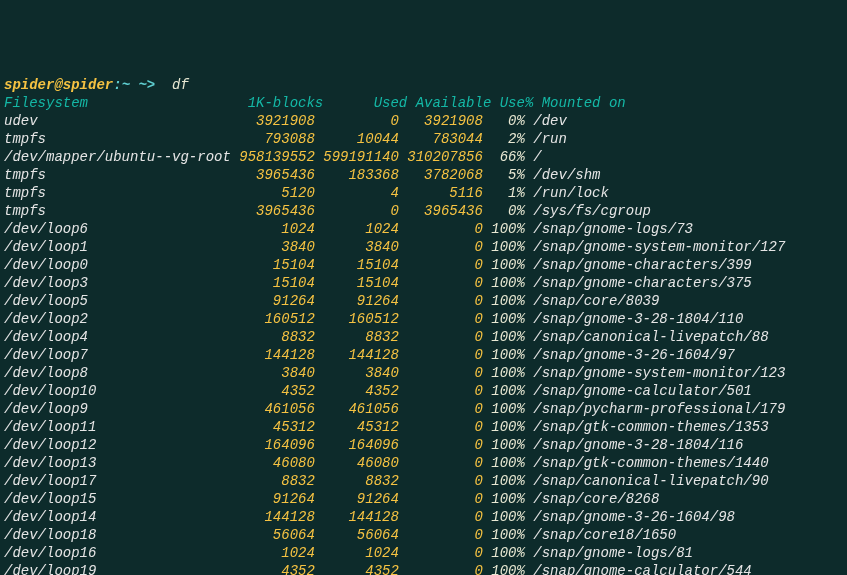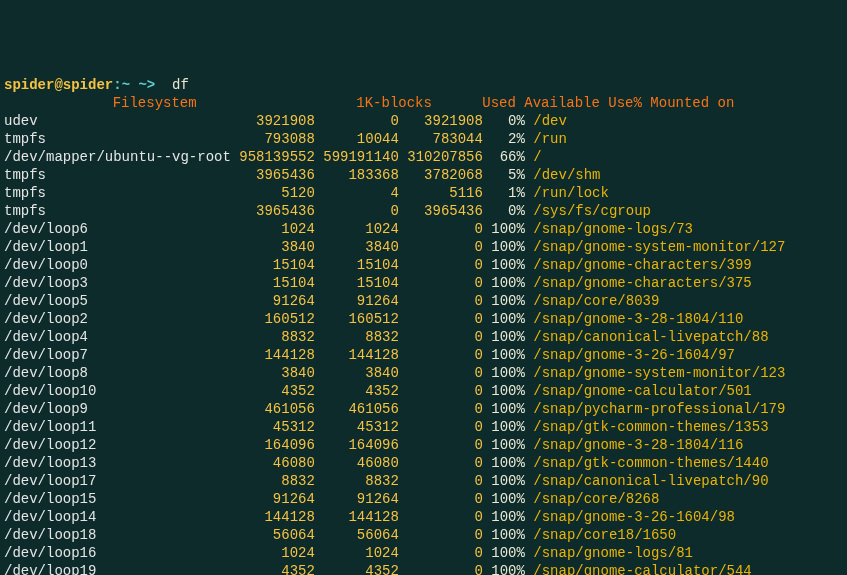--- a/index.html
+++ b/index.html
@@ -12,26 +12,26 @@
       width: 847px;
       height: 575px;
       overflow: hidden;
       white-space: pre;
     }
     .prompt-user { color: #f5c242; font-weight: bold; }
     .prompt-sep  { color: #5fcfd1; font-weight: bold; }
     .prompt-path { color: #5fcfd1; font-weight: bold; }
     .prompt-arrow{ color: #5fcfd1; font-weight: bold; }
     .cmd         { color: #e8e8d3; }
-    .head        { color: #f97316; text-align: center; }
+    .head        { color: #14b8a6; }
     .fs          { color: #e5e5e5; }
     .num         { color: #f5c242; }
     .pct         { color: #e8e8d3; }
-    .mnt         { color: #eab308; margin-top: 36px; }
-    .row { display: block; }
+    .mnt         { color: #e5e5e5; margin-top: 36px; }
+    .row { display: block; font-style: italic; }
   </style>
 </head>
 <body>
 
 
 
 <div id="term"><span class="row"><span class="prompt-user">spider@spider</span><span class="prompt-sep">:</span><span class="prompt-path">~</span> <span class="prompt-arrow">~&gt;</span>  <span class="cmd">df</span></span><span class="row head">Filesystem                   1K-blocks      Used Available Use% Mounted on</span><span class="row"><span class="fs">udev                       </span><span class="num">   3921908</span><span class="num">         0</span><span class="num">   3921908</span><span class="pct">   0%</span> <span class="mnt">/dev</span></span><span class="row"><span class="fs">tmpfs                      </span><span class="num">    793088</span><span class="num">     10044</span><span class="num">    783044</span><span class="pct">   2%</span> <span class="mnt">/run</span></span><span class="row"><span class="fs">/dev/mapper/ubuntu--vg-root</span><span class="num"> 958139552</span><span class="num"> 599191140</span><span class="num"> 310207856</span><span class="pct">  66%</span> <span class="mnt">/</span></span><span class="row"><span class="fs">tmpfs                      </span><span class="num">   3965436</span><span class="num">    183368</span><span class="num">   3782068</span><span class="pct">   5%</span> <span class="mnt">/dev/shm</span></span><span class="row"><span class="fs">tmpfs                      </span><span class="num">      5120</span><span class="num">         4</span><span class="num">      5116</span><span class="pct">   1%</span> <span class="mnt">/run/lock</span></span><span class="row"><span class="fs">tmpfs                      </span><span class="num">   3965436</span><span class="num">         0</span><span class="num">   3965436</span><span class="pct">   0%</span> <span class="mnt">/sys/fs/cgroup</span></span><span class="row"><span class="fs">/dev/loop6                 </span><span class="num">      1024</span><span class="num">      1024</span><span class="num">         0</span><span class="pct"> 100%</span> <span class="mnt">/snap/gnome-logs/73</span></span><span class="row"><span class="fs">/dev/loop1                 </span><span class="num">      3840</span><span class="num">      3840</span><span class="num">         0</span><span class="pct"> 100%</span> <span class="mnt">/snap/gnome-system-monitor/127</span></span><span class="row"><span class="fs">/dev/loop0                 </span><span class="num">     15104</span><span class="num">     15104</span><span class="num">         0</span><span class="pct"> 100%</span> <span class="mnt">/snap/gnome-characters/399</span></span><span class="row"><span class="fs">/dev/loop3                 </span><span class="num">     15104</span><span class="num">     15104</span><span class="num">         0</span><span class="pct"> 100%</span> <span class="mnt">/snap/gnome-characters/375</span></span><span class="row"><span class="fs">/dev/loop5                 </span><span class="num">     91264</span><span class="num">     91264</span><span class="num">         0</span><span class="pct"> 100%</span> <span class="mnt">/snap/core/8039</span></span><span class="row"><span class="fs">/dev/loop2                 </span><span class="num">    160512</span><span class="num">    160512</span><span class="num">         0</span><span class="pct"> 100%</span> <span class="mnt">/snap/gnome-3-28-1804/110</span></span><span class="row"><span class="fs">/dev/loop4                 </span><span class="num">      8832</span><span class="num">      8832</span><span class="num">         0</span><span class="pct"> 100%</span> <span class="mnt">/snap/canonical-livepatch/88</span></span><span class="row"><span class="fs">/dev/loop7                 </span><span class="num">    144128</span><span class="num">    144128</span><span class="num">         0</span><span class="pct"> 100%</span> <span class="mnt">/snap/gnome-3-26-1604/97</span></span><span class="row"><span class="fs">/dev/loop8                 </span><span class="num">      3840</span><span class="num">      3840</span><span class="num">         0</span><span class="pct"> 100%</span> <span class="mnt">/snap/gnome-system-monitor/123</span></span><span class="row"><span class="fs">/dev/loop10                </span><span class="num">      4352</span><span class="num">      4352</span><span class="num">         0</span><span class="pct"> 100%</span> <span class="mnt">/snap/gnome-calculator/501</span></span><span class="row"><span class="fs">/dev/loop9                 </span><span class="num">    461056</span><span class="num">    461056</span><span class="num">         0</span><span class="pct"> 100%</span> <span class="mnt">/snap/pycharm-professional/179</span></span><span class="row"><span class="fs">/dev/loop11                </span><span class="num">     45312</span><span class="num">     45312</span><span class="num">         0</span><span class="pct"> 100%</span> <span class="mnt">/snap/gtk-common-themes/1353</span></span><span class="row"><span class="fs">/dev/loop12                </span><span class="num">    164096</span><span class="num">    164096</span><span class="num">         0</span><span class="pct"> 100%</span> <span class="mnt">/snap/gnome-3-28-1804/116</span></span><span class="row"><span class="fs">/dev/loop13                </span><span class="num">     46080</span><span class="num">     46080</span><span class="num">         0</span><span class="pct"> 100%</span> <span class="mnt">/snap/gtk-common-themes/1440</span></span><span class="row"><span class="fs">/dev/loop17                </span><span class="num">      8832</span><span class="num">      8832</span><span class="num">         0</span><span class="pct"> 100%</span> <span class="mnt">/snap/canonical-livepatch/90</span></span><span class="row"><span class="fs">/dev/loop15                </span><span class="num">     91264</span><span class="num">     91264</span><span class="num">         0</span><span class="pct"> 100%</span> <span class="mnt">/snap/core/8268</span></span><span class="row"><span class="fs">/dev/loop14                </span><span class="num">    144128</span><span class="num">    144128</span><span class="num">         0</span><span class="pct"> 100%</span> <span class="mnt">/snap/gnome-3-26-1604/98</span></span><span class="row"><span class="fs">/dev/loop18                </span><span class="num">     56064</span><span class="num">     56064</span><span class="num">         0</span><span class="pct"> 100%</span> <span class="mnt">/snap/core18/1650</span></span><span class="row"><span class="fs">/dev/loop16                </span><span class="num">      1024</span><span class="num">      1024</span><span class="num">         0</span><span class="pct"> 100%</span> <span class="mnt">/snap/gnome-logs/81</span></span><span class="row"><span class="fs">/dev/loop19                </span><span class="num">      4352</span><span class="num">      4352</span><span class="num">         0</span><span class="pct"> 100%</span> <span class="mnt">/snap/gnome-calculator/544</span></span></div>
 
 
 

